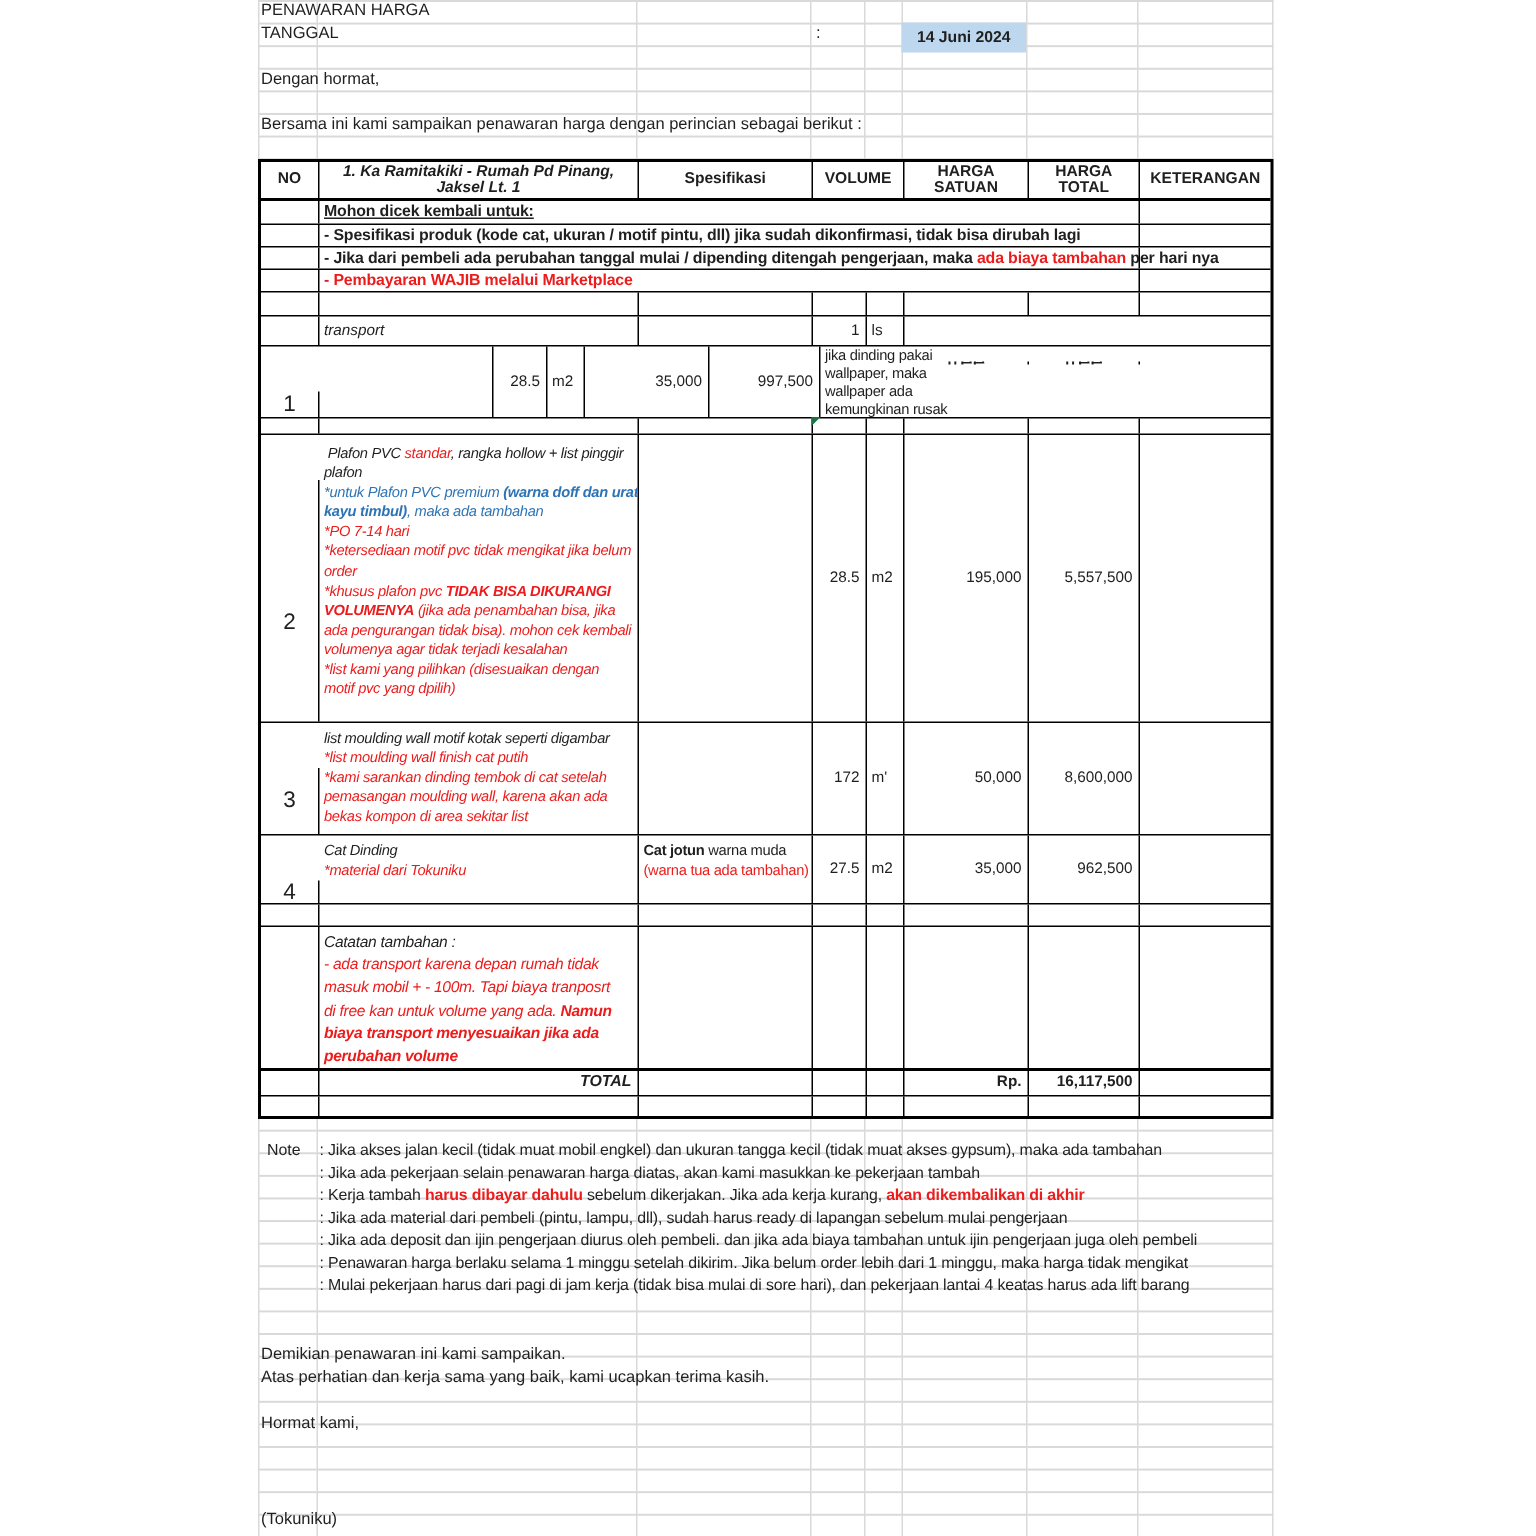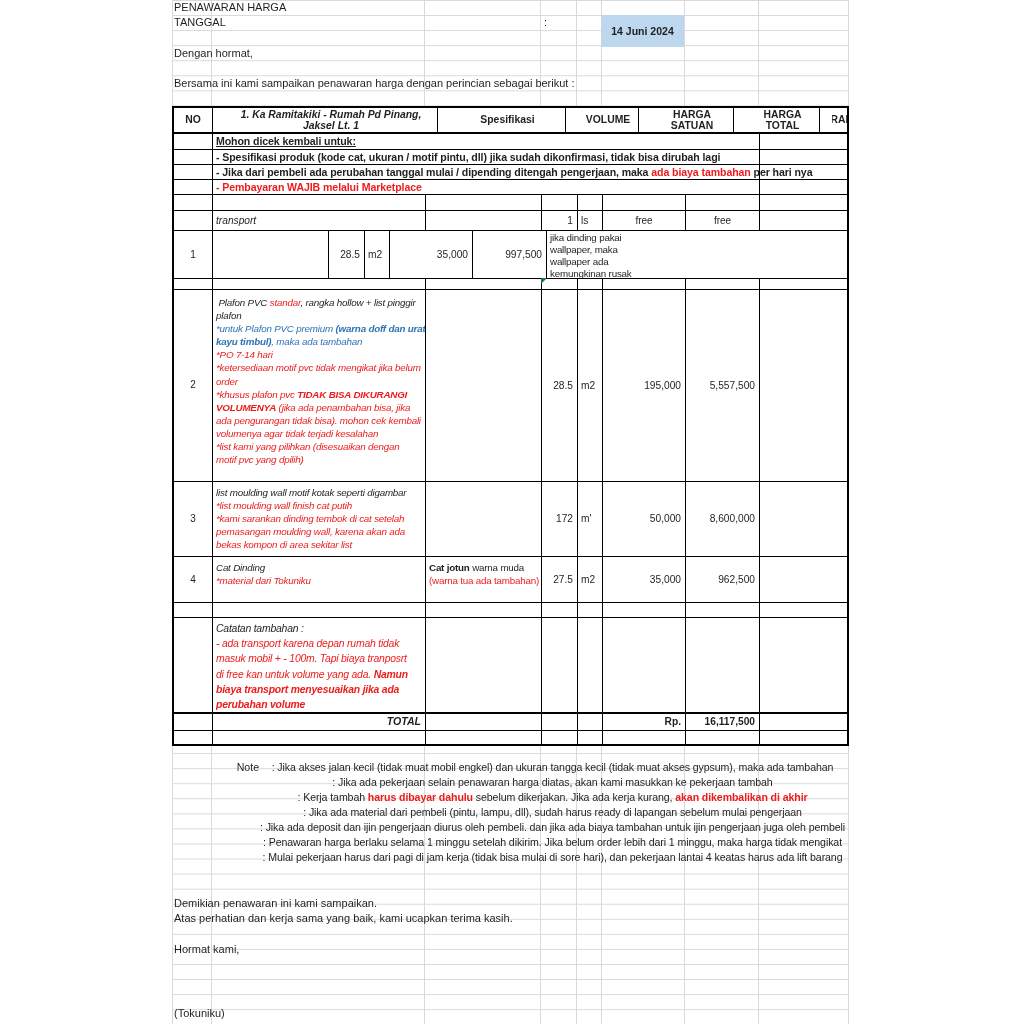--- a/index.html
+++ b/index.html
@@ -6,64 +6,64 @@
   #stage{position:relative;width:1024px;height:1024px;background:#fff;overflow:hidden;
          font-family:"Liberation Sans",sans-serif;color:var(--text,#1f1f1f);}
   
   .gridlines{position:absolute;left:172px;top:0;width:677px;height:1024px;
     background-image:linear-gradient(to bottom,var(--grid,#d9d9d9) 1px,transparent 1px);
     background-size:100% 15.07px;}
   .vline{position:absolute;top:0;width:1px;height:1024px;background:var(--grid,#d9d9d9);}
   
   .cellText{position:absolute;font-size:11px;white-space:pre;}
   .b{font-weight:400;}
-  .date-cell{position:absolute;left:601px;top:15px;width:83px;height:32px;
+  .date-cell{position:absolute;left:601px;top:15px;width:83px;height:20px;
     background:var(--date-highlight,#bdd7ee);font-size:10.5px;font-weight:700;
     display:flex;align-items:center;justify-content:center;}
   
   .qtable{position:absolute;left:172px;top:106px;width:677px;height:640px;
     box-sizing:border-box;border:2px solid #000;background:#fff;
     display:flex;flex-direction:column;}
   .row{display:flex;box-sizing:border-box;border-bottom:1px solid #000;flex:0 0 auto;}
   .row:last-child{border-bottom:none;}
   .cell{box-sizing:border-box;border-right:1px solid #000;overflow:hidden;
     padding:1px 3px;font-size:9.8px;line-height:13.1px;letter-spacing:-0.2px;white-space:pre;}
   .cell:last-child{border-right:none;}
   .c-no{width:39px;}.c-desc{width:213px;font-style:italic;}.c-spec{width:116px;}.c-vol{width:36px;}
   .c-unit{width:25px;}.c-sat{width:83px;}.c-tot{width:74px;}.c-ket{flex:1;}
   .c-volhead{width:61px;}.c-merge{width:547px;}
-  .hrow{height:26px;border-bottom:2px solid #000;gap:12px;}
+  .hrow{height:26px;border-bottom:2px solid #000;}
   .hcell{display:flex;align-items:center;justify-content:center;text-align:center;
     font-weight:700;font-size:10.4px;line-height:11.5px;white-space:pre-line;letter-spacing:0;}
   .noterow{height:15px;}
   .noterow .c-merge{white-space:pre;overflow:visible;font-weight:700;font-size:10.6px;
     line-height:13px;letter-spacing:-0.1px;}
   .r-blank1{height:16px;}.r-transport{height:20px;}.r-item1{height:48px;}
   .r-blank2{height:11px;}.r-item2{height:192px;}.r-item3{height:75px;}
   .r-item4{height:46px;}.r-blank3{height:15px;}
   .r-catatan{height:96px;border-bottom:2px solid #000;}
   .r-catatan .c-desc{font-size:10.4px;line-height:15.2px;}
   .r-total{height:17px;}
   .r-blank4{flex:1 1 auto;}
   .numc{display:flex;align-items:center;justify-content:flex-end;padding-right:4px;font-size:10.2px;letter-spacing:0;}
   .unitc{display:flex;align-items:center;justify-content:flex-start;font-size:10.2px;letter-spacing:0;}
-  .ctrc{display:flex;align-items:center;justify-content:center;font-size:10px;letter-spacing:0;}
+  .ctrc{display:flex;align-items:center;justify-content:center;font-size:15px;letter-spacing:0;margin-top:30px;}
   .ketc{font-size:9.8px;line-height:12.1px;}
   .totlbl{display:flex;align-items:center;justify-content:flex-end;font-weight:700;
     font-size:10.6px;padding-right:4px;letter-spacing:0;}
   .red{color:var(--red,#ed1c1c);}
   .blue{color:var(--blue,#2e74b5);}
   .bold{font-weight:700;}
   .underline{text-decoration:underline;}
   
   .marker{position:absolute;left:541px;top:278px;width:0;height:0;
     border-top:6px solid var(--marker-green,#1e7145);border-right:6px solid transparent;}
   
   .notes{position:absolute;left:172px;top:761px;width:720px;}
-  .note-line{height:15.07px;display:flex;justify-content:center;}
+  .note-line{height:15.07px;display:flex;}
   .note-label{width:41px;padding-left:6px;box-sizing:border-box;font-size:10.6px;}
   .note-text{font-size:10.6px;white-space:pre;letter-spacing:-0.1px;}
 </style>
 </head>
 <body>
 
 <div id="stage">
 
   <div class="gridlines"></div>
   <div class="vline" style="left:172px"></div>

